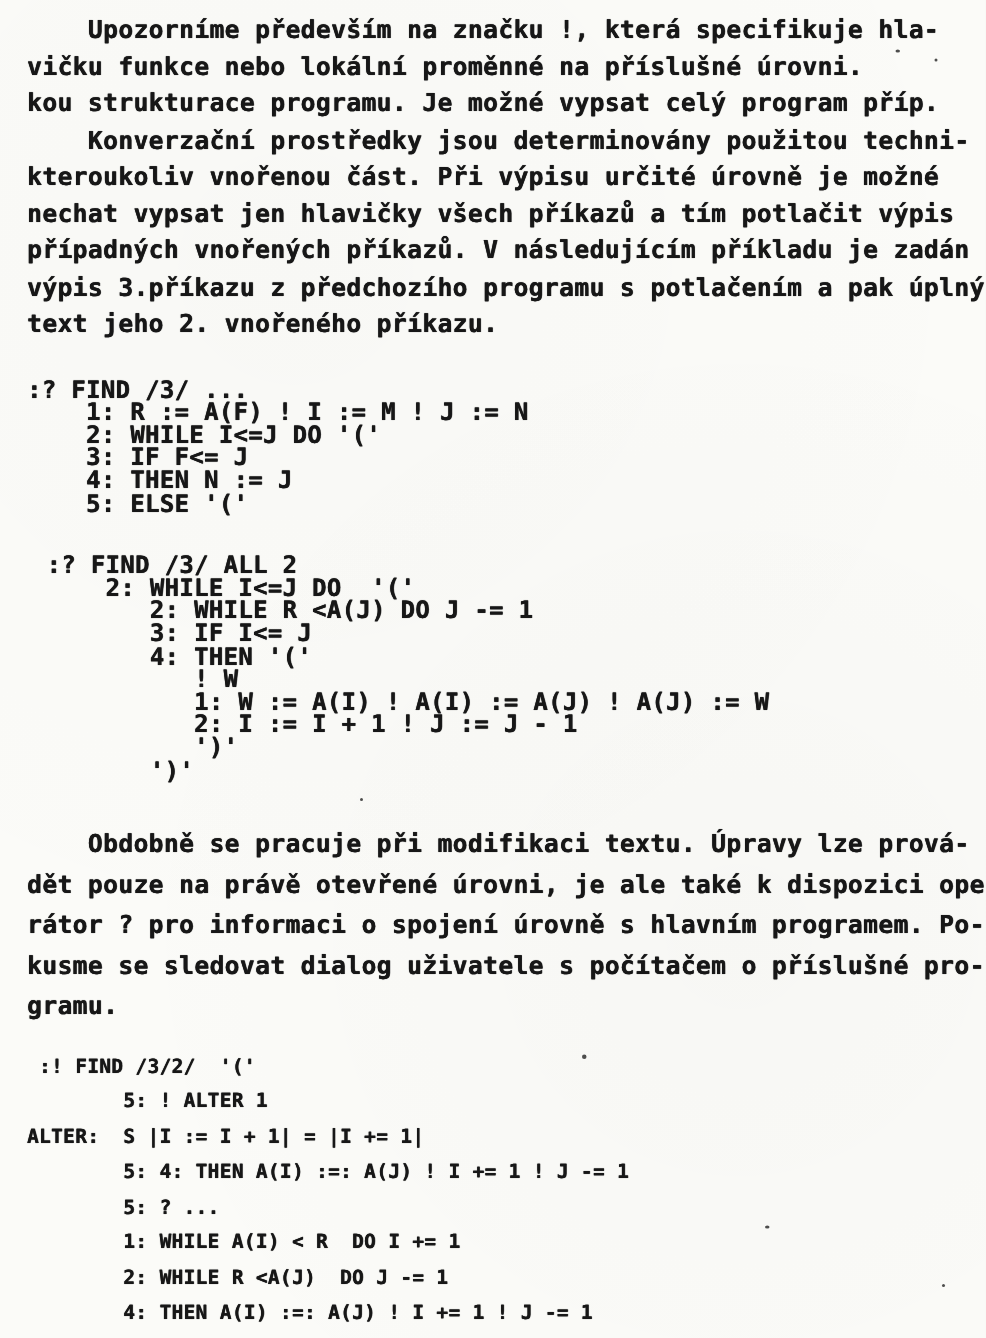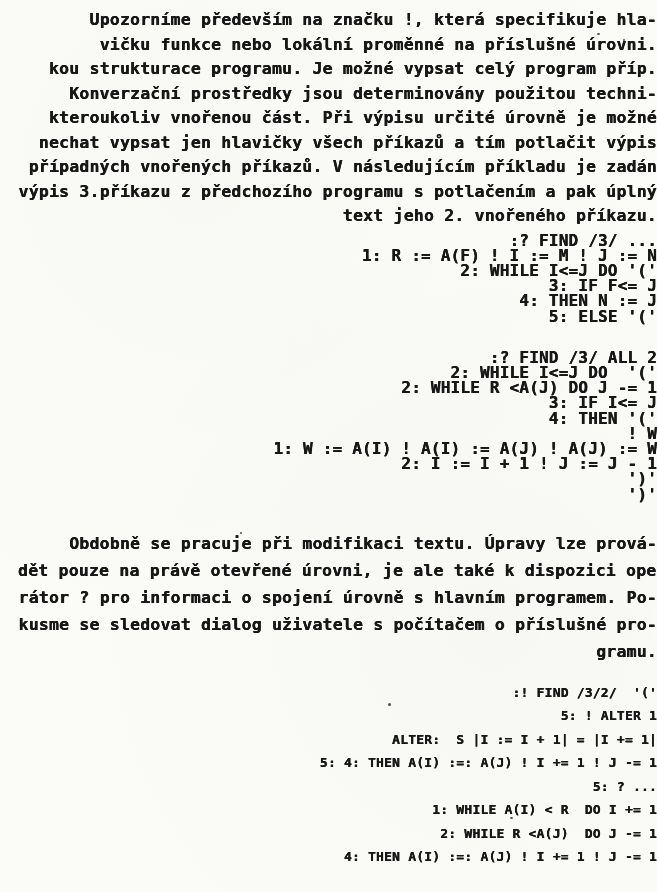--- a/index.html
+++ b/index.html
@@ -22,39 +22,38 @@
       radial-gradient(circle at 75% 70%, rgba(0,0,0,0.015), transparent 55%);
     color: #171717;
     font-family: "DejaVu Sans Mono", "Liberation Mono", monospace;
     font-weight: bold;
     box-sizing: border-box;
     padding: 8px 0 0 18px;
   }
   .line-block div {
     white-space: pre;
     text-shadow: 0 0 0.5px currentColor, 0.3px 0.3px 0px rgba(0,0,0,0.55);
-    text-align: right;
   }
   .body-text {
     font-size: 16.5px;
     line-height: 24.5px;
     letter-spacing: 0.2px;
   }
   .code-tight {
     font-size: 16px;
     line-height: 15.2px;
     letter-spacing: 0.2px;
   }
   .code-wide {
     font-size: 13px;
     line-height: 23.5px;
     letter-spacing: 0.2px;
   }
-  .m-code1   { margin-top: 4px; }
-  .m-code2   { margin-top: 26px; }
+  .m-code1   { margin-top: 23px; }
+  .m-code2   { margin-top: 26px; margin-left: 13px; }
   .m-para3   { margin-top: 28px; line-height: 27px; }
   .m-dialog  { margin-top: 16px; }
   .speckle {
     position: absolute;
     background: rgba(20,20,20,0.75);
     border-radius: 50%;
   }
 </style>
 </head>
 <body>

